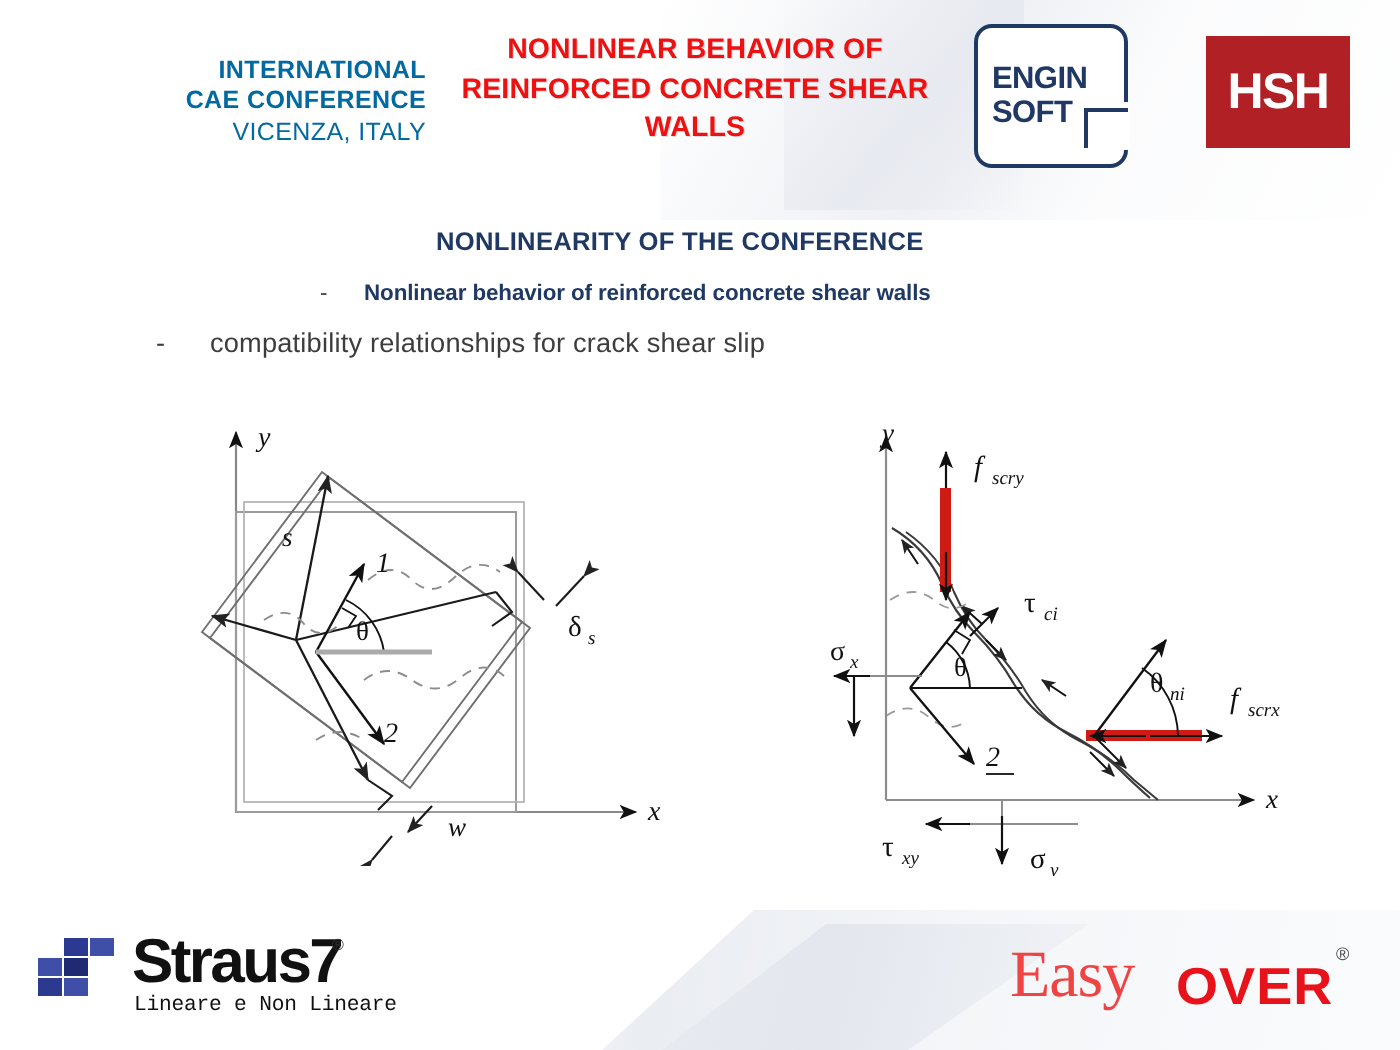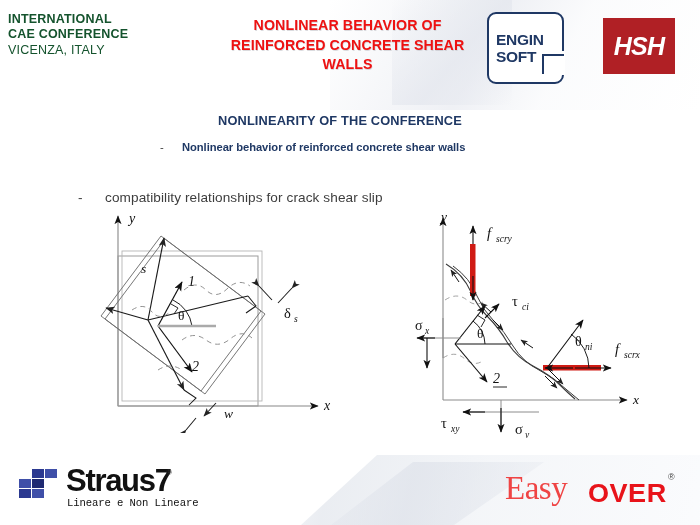--- a/index.html
+++ b/index.html
@@ -45,24 +45,24 @@
     left: 290px; top: 462px;
     width: 410px; height: 63px;
     background: linear-gradient(105deg, rgba(255,255,255,0) 0%, rgba(222,226,234,0.7) 30%, rgba(255,255,255,0) 78%);
     clip-path: polygon(10% 100%, 30% 0%, 62% 0%, 40% 100%);
     pointer-events: none;
   }
 
   
   .conf-block {
     position: absolute;
-    left: 8px; top: 12px;
+    left: 8px; top: 28px;
     width: 205px;
-    text-align: left;
-    color: #14532d;
+    text-align: right;
+    color: #0369a1;
     line-height: 1.22;
   }
   .conf-line { font-size: 12.5px; letter-spacing: .2px; white-space: nowrap; }
   .conf-line.b { font-weight: bold; }
 
   .slide-title {
     position: absolute;
     left: 215px; top: 16px;
     width: 265px;
     text-align: center;
@@ -110,21 +110,20 @@
   }
 
   .logo-hsh {
     position: absolute;
     left: 603px; top: 18px;
     width: 72px; height: 56px;
     background: #b02025;
     display: flex;
     align-items: center;
     justify-content: center;
-    font-style: italic;
   }
   .logo-hsh span {
     color: #ffffff;
     font-weight: bold;
     font-size: 25px;
     letter-spacing: -0.8px;
     font-family: "Liberation Sans", sans-serif;
   }
 
   
@@ -147,21 +146,21 @@
     white-space: nowrap;
   }
   .sub-heading .dash {
     display: inline-block;
     width: 22px;
     color: #404040;
     font-weight: normal;
   }
   .body-line {
     position: absolute;
-    left: 78px; top: 190px;
+    left: 78px; top: 164px;
     color: #3d3d3d;
     font-size: 13.6px;
     letter-spacing: .1px;
     white-space: nowrap;
   }
   .body-line .dash {
     display: inline-block;
     width: 27px;
   }
 

